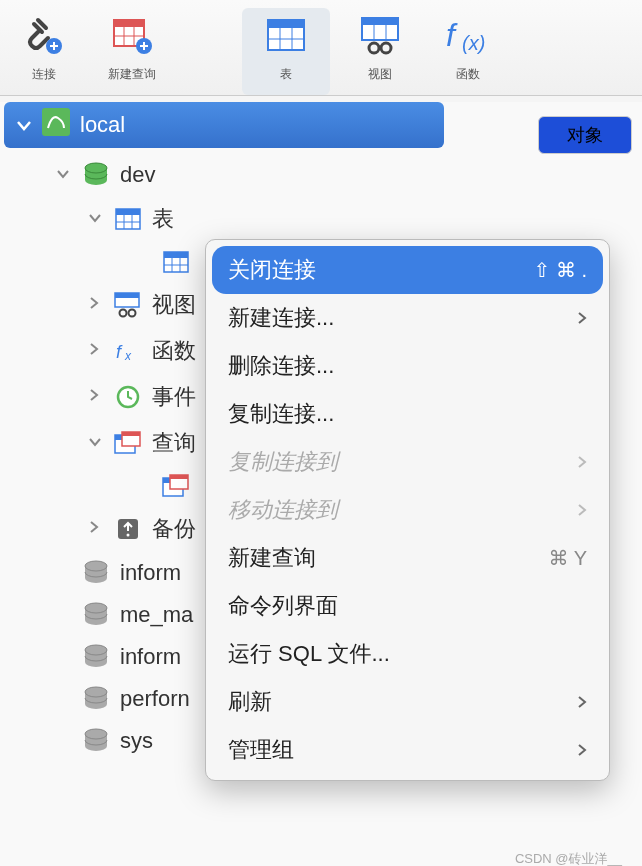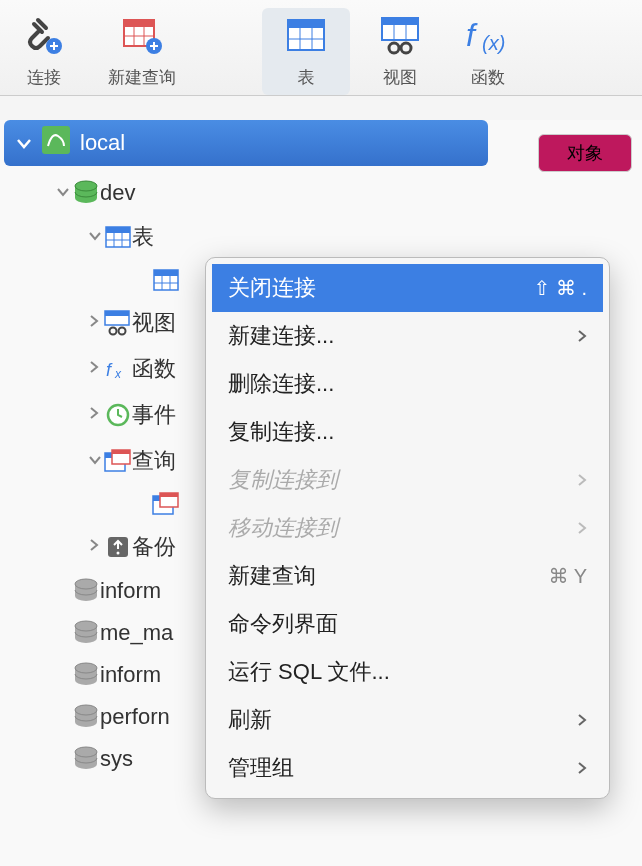--- a/index.html
+++ b/index.html
@@ -2,38 +2,38 @@
 <html><head>
   <meta charset="utf-8">
   <style>
     * { margin: 0; padding: 0; box-sizing: border-box; font-family: -apple-system, "Helvetica Neue", Arial, sans-serif; }
     body { width: 642px; height: 866px; background: #f5f5f5; position: relative; overflow: hidden; }
     
     .toolbar { height: 96px; background: linear-gradient(#fafafa, #f0f0f0); display: flex; padding: 8px 0 0 0; border-bottom: 1px solid #ccc; }
     .tb-btn { display: flex; flex-direction: column; align-items: center; padding: 4px 20px; cursor: pointer; }
     .tb-btn.sel { background: #e5eaef; border-radius: 6px; margin: 0 6px; }
     .tb-icon { width: 48px; height: 48px; display: flex; align-items: center; justify-content: center; position: relative; }
-    .tb-label { font-size: 17px; color: #555; margin-top: 6px; }
+    .tb-label { font-size: 12px; color: #555; margin-top: 6px; }
     
     .content { position: relative; height: calc(100% - 96px); background: #f9f9f9; }
-    .obj-tab { position: absolute; right: 10px; top: 14px; background: #be185d; border: 1px solid #ccc; border-radius: 6px; padding: 6px 28px; font-size: 18px; }
-    
-    .conn-bar { background: linear-gradient(#4a8de4, #3571cc); color: #fff; font-size: 22px; display: flex; align-items: center; padding: 6px 12px; margin: 24px 10px 0 4px; border-radius: 6px; width: 484px; }
+    .obj-tab { position: absolute; right: 10px; top: 14px; background: #1d4ed8; border: 1px solid #ccc; border-radius: 6px; padding: 6px 28px; font-size: 18px; }
+    
+    .conn-bar { background: linear-gradient(#4a8de4, #3571cc); color: #fff; font-size: 22px; display: flex; align-items: center; padding: 6px 12px; margin: 6px 10px 0 4px; border-radius: 6px; width: 440px; }
     .chev { display: inline-block; margin-right: 10px; }
     
     .tree { padding: 6px 0 0 24px; font-size: 22px; color: #333; }
-    .tree-row { display: flex; align-items: center; padding: 8px 4px; gap: 0; }
+    .tree-row { display: flex; align-items: center; padding: 8px 4px; gap: 10px; }
     .tree-indent-1 { padding-left: 32px; }
     .tree-indent-2 { padding-left: 64px; }
     .tree-indent-3 { padding-left: 112px; }
     .tree-chev { width: 16px; color: #888; font-size: 16px; }
     .tree-icon { width: 28px; height: 24px; display: flex; align-items: center; justify-content: center; }
     
     .ctx-menu { position: absolute; left: 205px; top: 137px; width: 405px; background: #f6f6f6; border: 1px solid #bbb; border-radius: 10px; box-shadow: 0 10px 30px rgba(0,0,0,0.25); padding: 6px; z-index: 100; }
-    .ctx-item { display: flex; align-items: center; justify-content: space-between; padding: 9px 16px; font-size: 22px; color: #222; border-radius: 0; cursor: pointer; }
+    .ctx-item { display: flex; align-items: center; justify-content: space-between; padding: 9px 16px; font-size: 22px; color: #222; border-radius: 14px; cursor: pointer; }
     .ctx-item.sel { background: #3c7fe3; color: #fff; }
     .ctx-item.dis { color: #aaa; font-style: italic; }
     .ctx-sub { color: #888; font-size: 20px; }
     .ctx-sub.sel { color: #fff; }
     
     .watermark { position: absolute; left: 380px; top: 535px; color: #f5a23e; font-style: italic; font-size: 24px; pointer-events: none; z-index: 50; }
     .footer { position: absolute; bottom: 4px; right: 20px; font-size: 13px; color: #aaa; z-index: 200; }
   </style>
 </head>
 <body>

